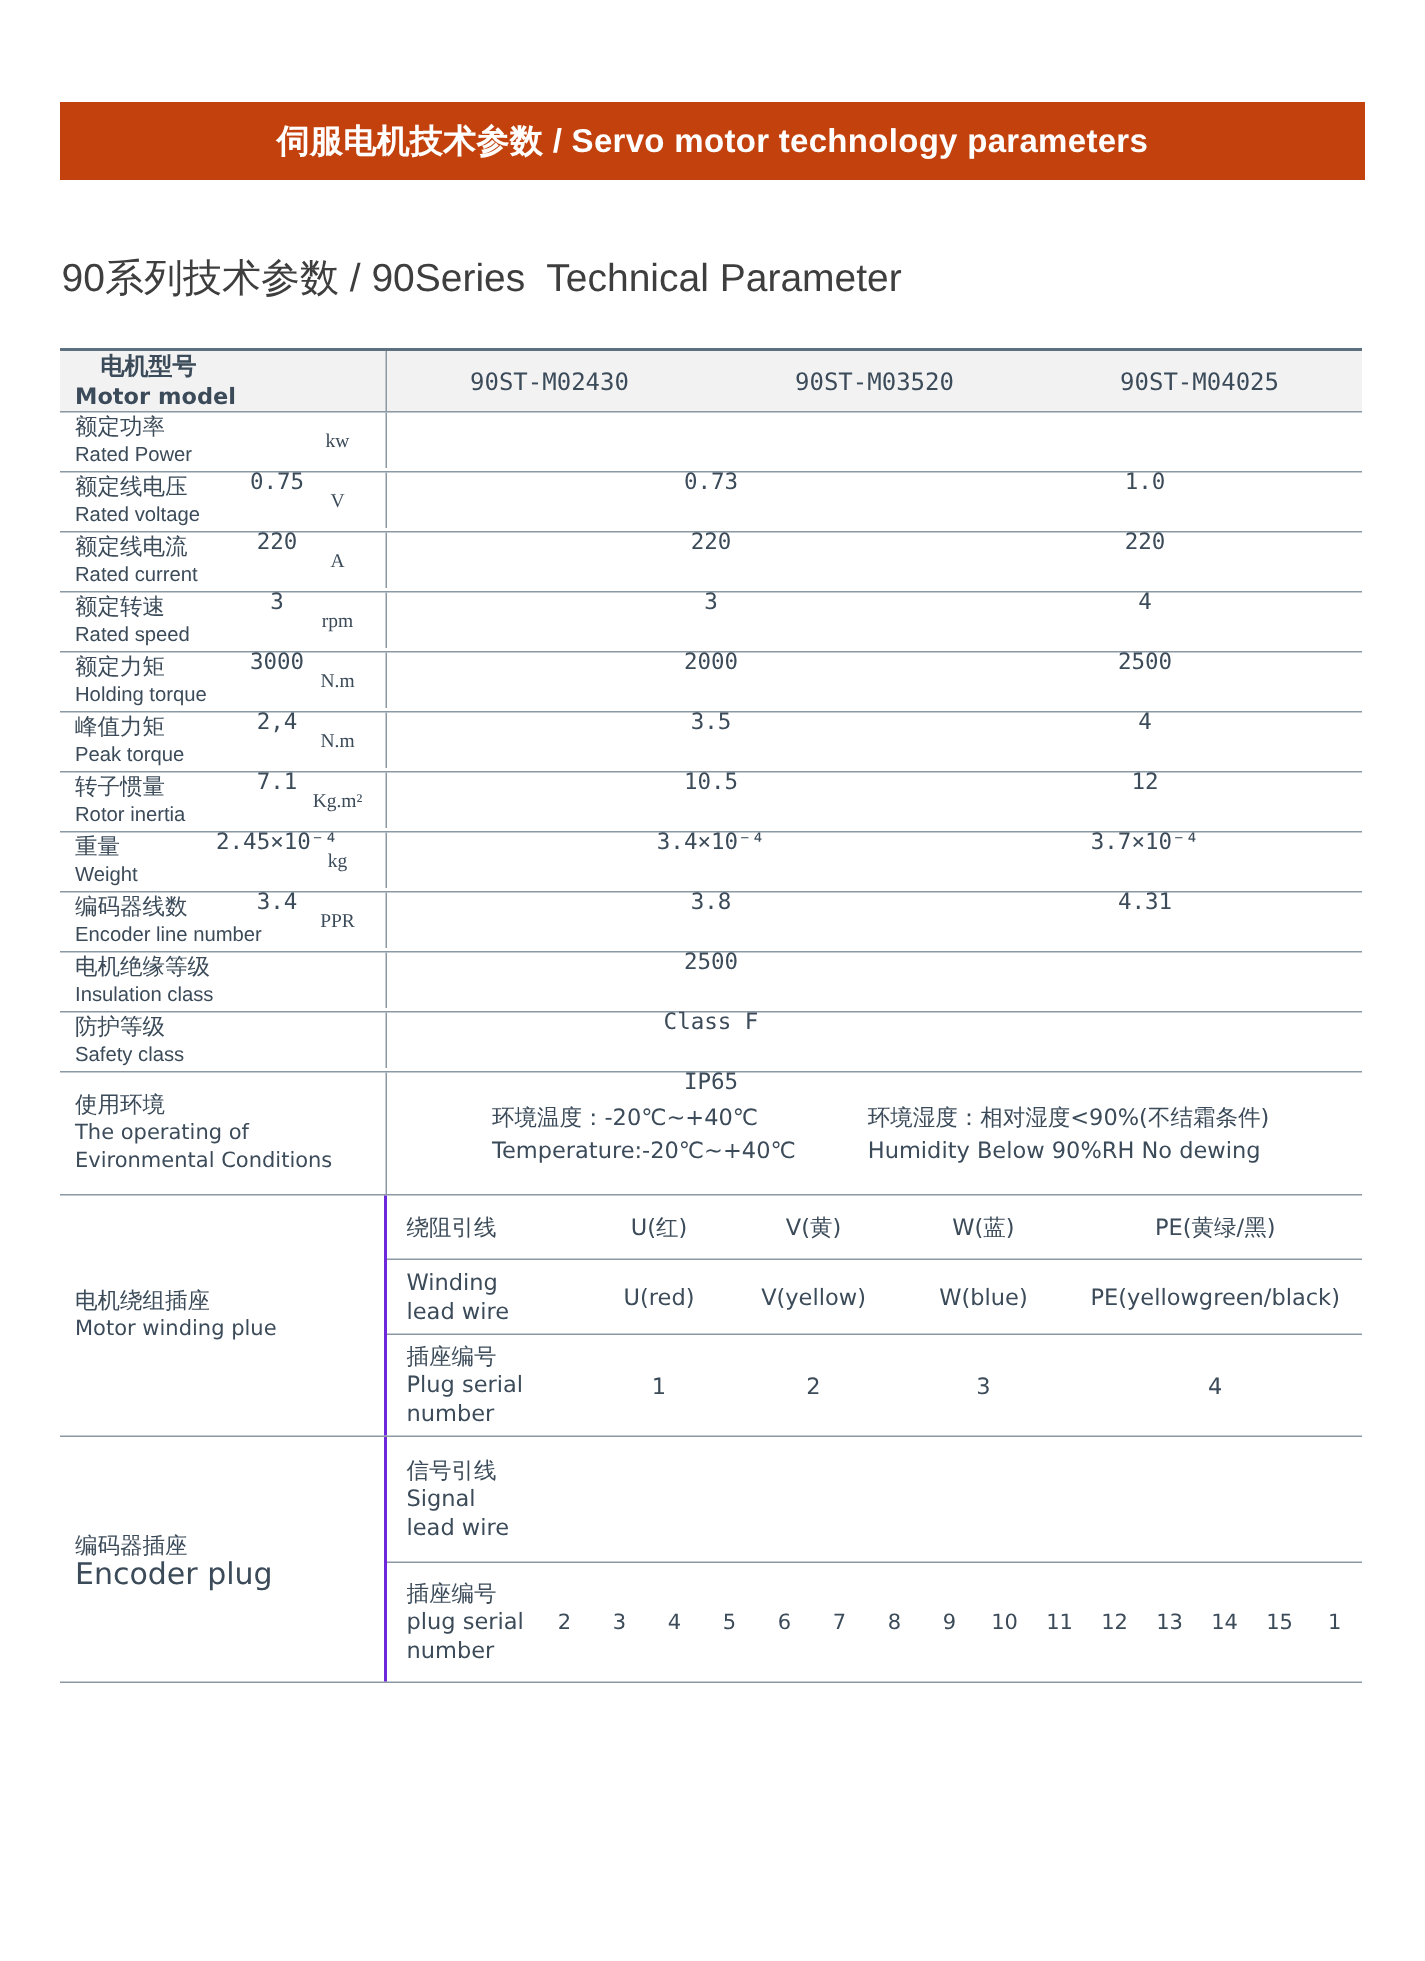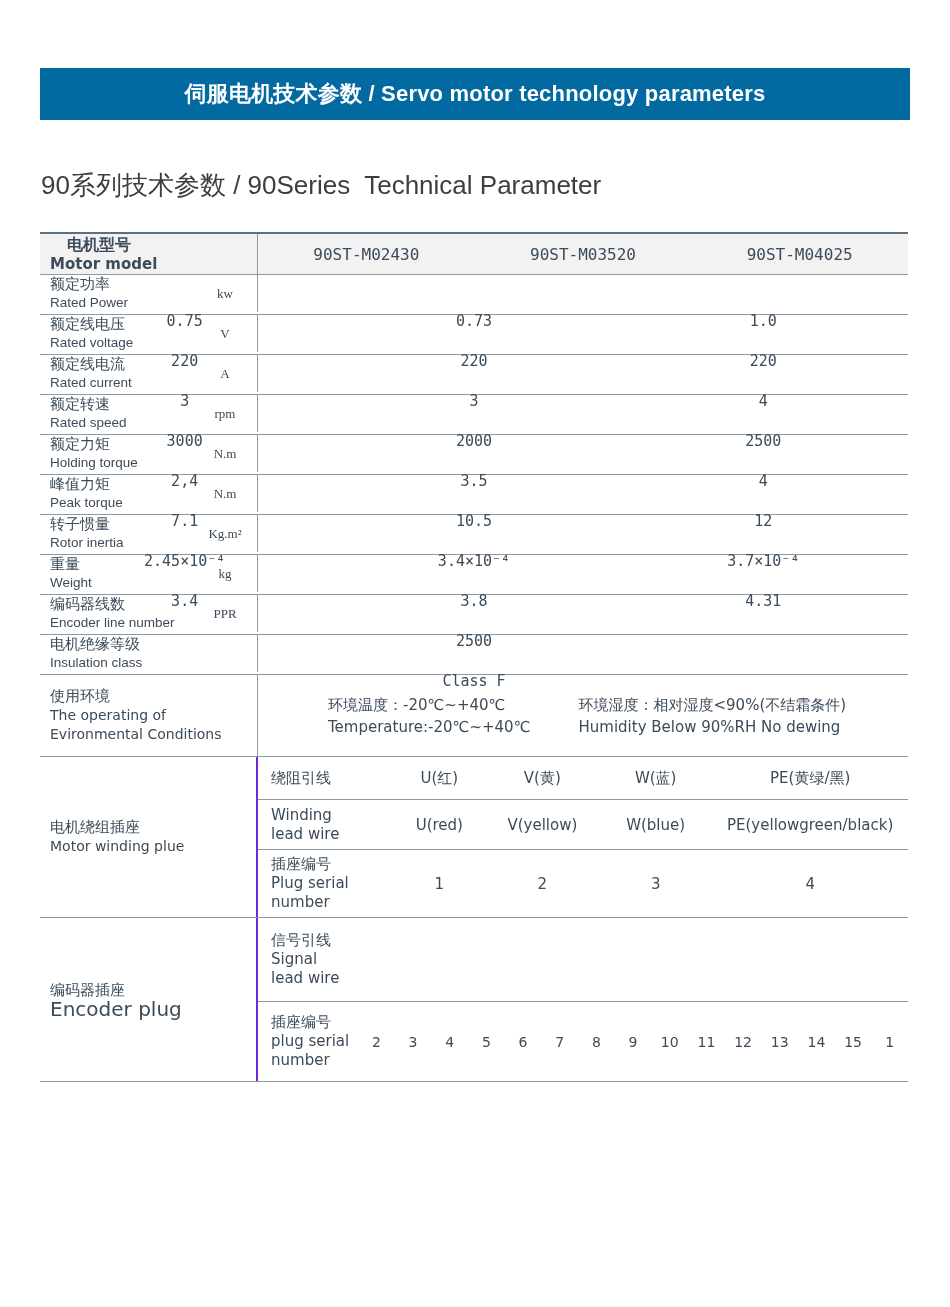--- a/index.html
+++ b/index.html
@@ -3,21 +3,21 @@
 <meta charset="utf-8">
 <style>
   html,body { margin:0; padding:0; background:#ffffff; }
   .page {
     position:relative; width:950px; height:1307px; background:#ffffff;
     font-family:"Liberation Sans", sans-serif; color:#3c4b59; overflow:hidden;
   }
   
   .banner {
     position:absolute; left:40px; top:68px; width:870px; height:52px;
-    background:#0369a1; display:flex; align-items:center; justify-content:center;
+    background:#c2410c; display:flex; align-items:center; justify-content:center;
   }
   .banner-title {
     color:#ffffff; font-size:22px; font-weight:bold; letter-spacing:0.2px;
     font-family:"Liberation Sans", sans-serif;
   }
   
   .page-title {
     position:absolute; left:41px; top:168px; font-size:26px; font-weight:400;
     color:#3e3e3e; white-space:pre; font-family:"Liberation Sans", sans-serif;
   }
@@ -34,21 +34,21 @@
   }
   .zh  { font-size:15px; line-height:19px; font-family:"DejaVu Sans", sans-serif; }
   .en  { font-size:13.5px; line-height:18px; font-family:Liberation Sans, sans-serif; }
   .unit{
     position:absolute; right:1px; top:0; bottom:0; width:62px;
     display:flex; align-items:center; justify-content:center;
     font-size:13px; font-family:Liberation Serif, serif;
   }
   
   .header-row { height:41px; background:#f2f2f3; }
-  .hdr-zh { font-size:16px; font-weight:600; line-height:20px; font-family:Liberation Serif, serif;padding-left:17px; }
+  .hdr-zh { font-size:16px; font-weight:600; line-height:20px; font-family:Liberation Mono, monospace;padding-left:17px; }
   .hdr-en { font-size:15px; font-weight:600; line-height:19px; font-family:"DejaVu Sans", sans-serif; }
   .cell-3 { flex:1; display:flex; align-items:center; }
   .cell-3 > div { flex:1; text-align:center; font-size:15px; font-family:"DejaVu Sans Mono", monospace; }
   .header-row .cell-3 > div { font-size:16px; }
   .spec-row { height:40px;flex-direction:column; }
   .span-cell { flex:1; display:flex; align-items:center; justify-content:center;
                font-size:15px; font-family:"DejaVu Sans Mono", monospace; }
   
   .env-row { height:82px; }
   .env-body { flex:1; display:flex; align-items:center; padding-left:70px; gap:48px; box-sizing:border-box; }
@@ -236,20 +236,30 @@
         <div class="t-row spec-row">
           <div class="label-cell">
             <div class="lbl">
               <div class="zh">电机绝缘等级</div>
               <div class="en">Insulation class</div>
             </div>
             <div class="unit"></div>
           </div>
           <div class="span-cell">Class F</div>
         </div>
+        <div class="t-row spec-row">
+          <div class="label-cell">
+            <div class="lbl">
+              <div class="zh">防护等级</div>
+              <div class="en">Safety class</div>
+            </div>
+            <div class="unit"></div>
+          </div>
+          <div class="span-cell">IP65</div>
+        </div>
       </div>
 
     <div class="t-row env-row">
       <div class="label-cell">
         <div>
           <div class="zh">使用环境</div>
           <div class="zh" style="font-size:14px">The operating of</div>
           <div class="zh" style="font-size:14px">Evironmental Conditions</div>
         </div>
       </div>

